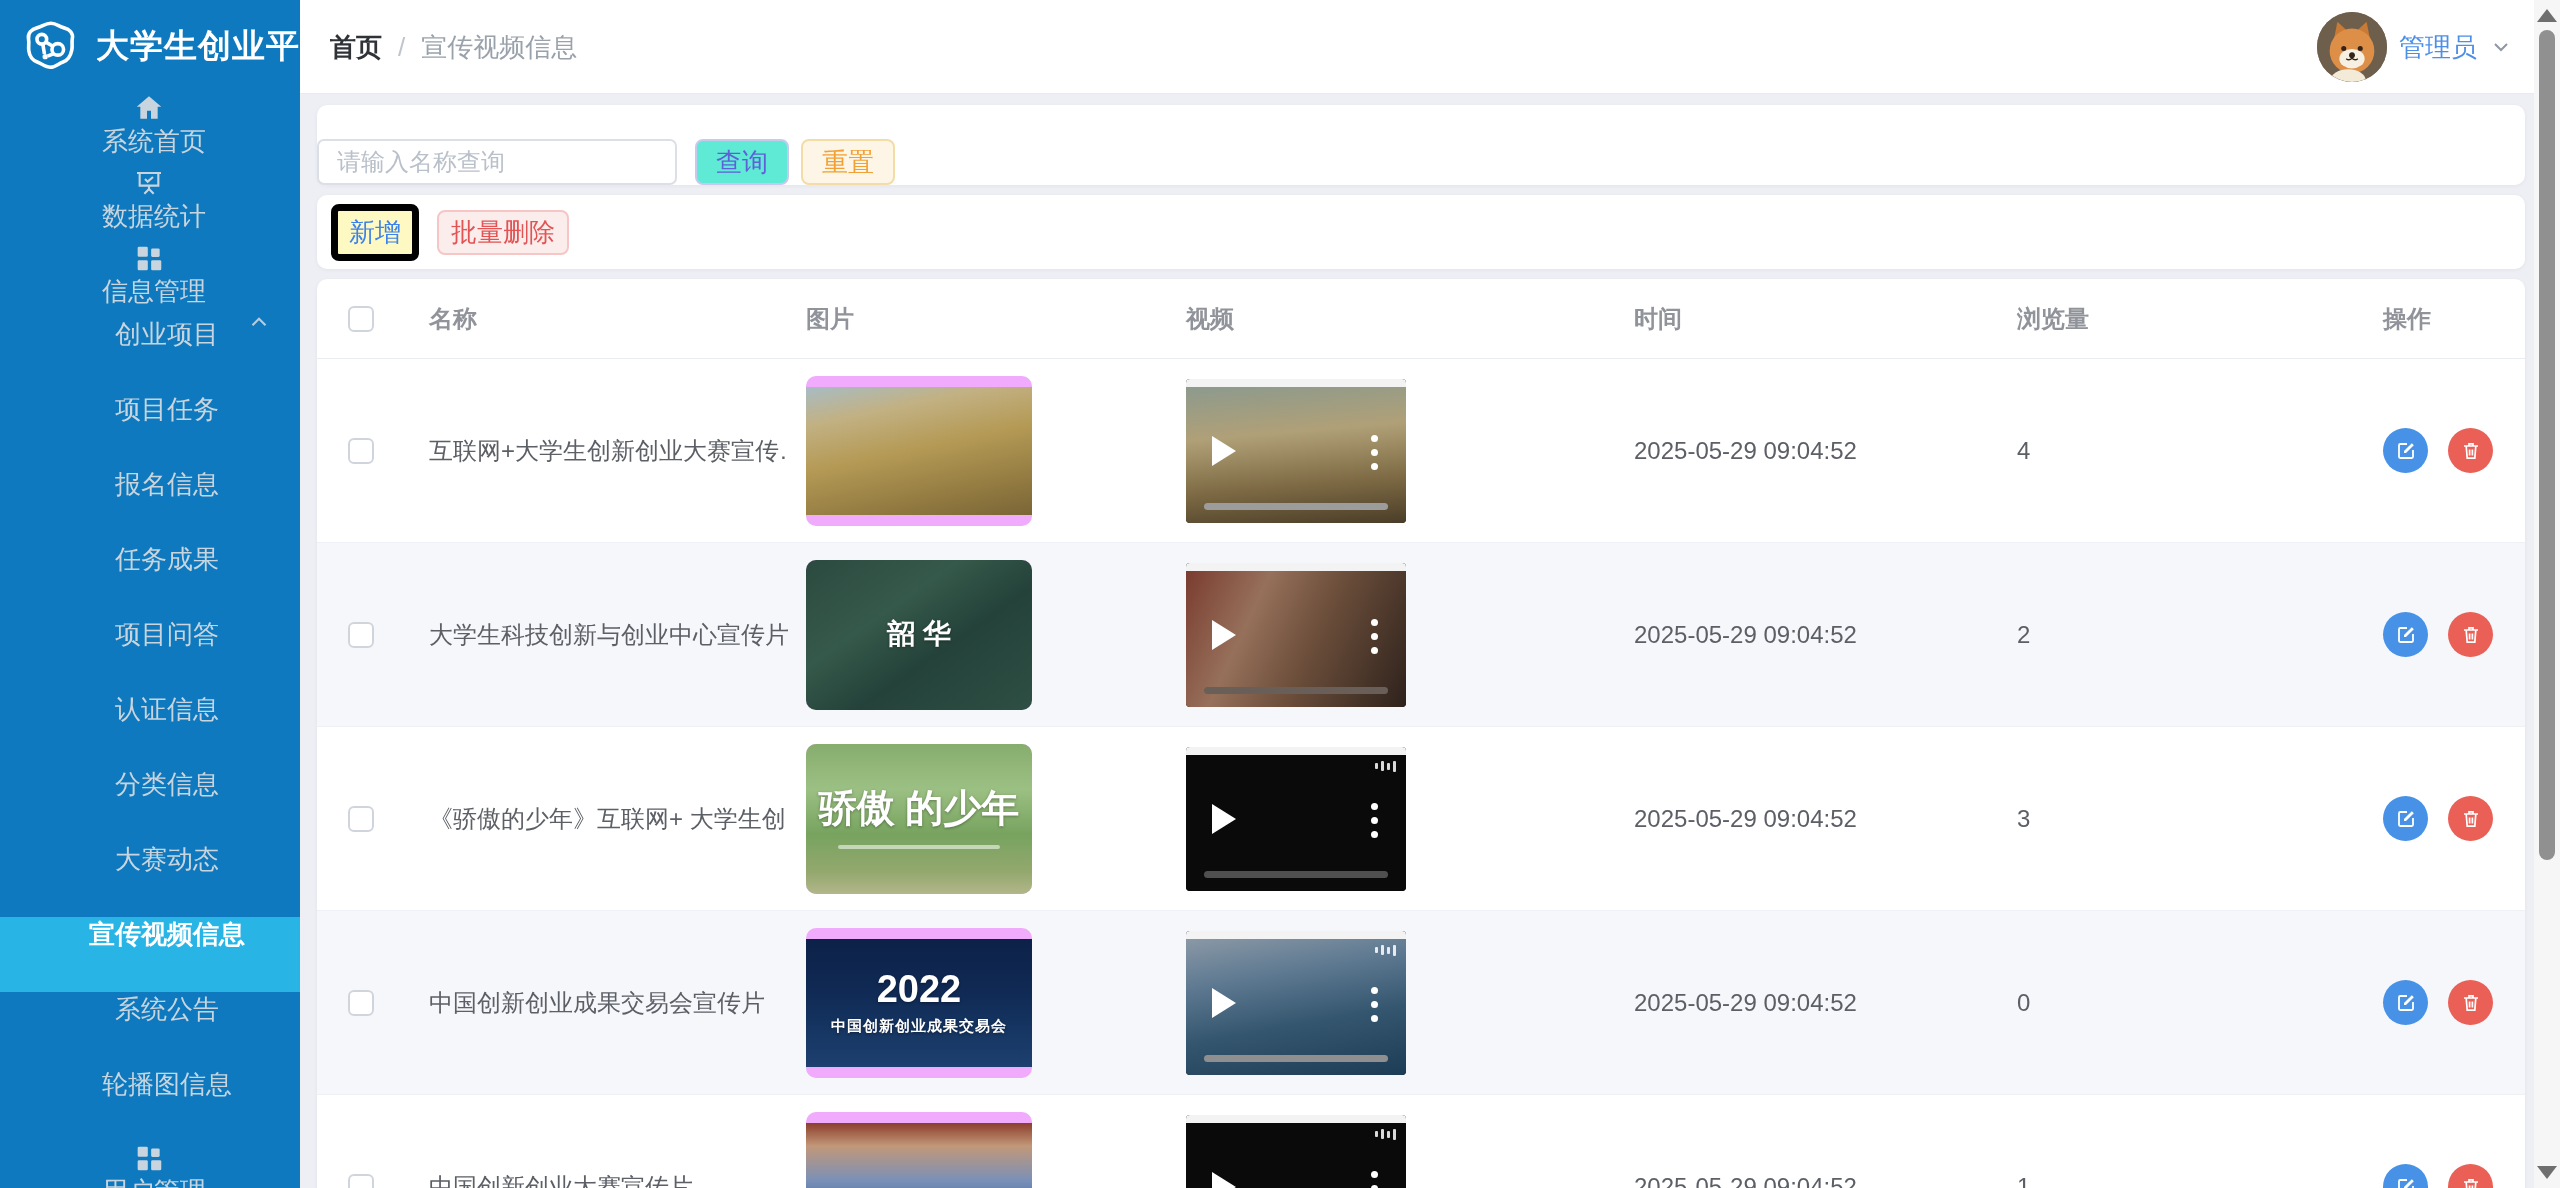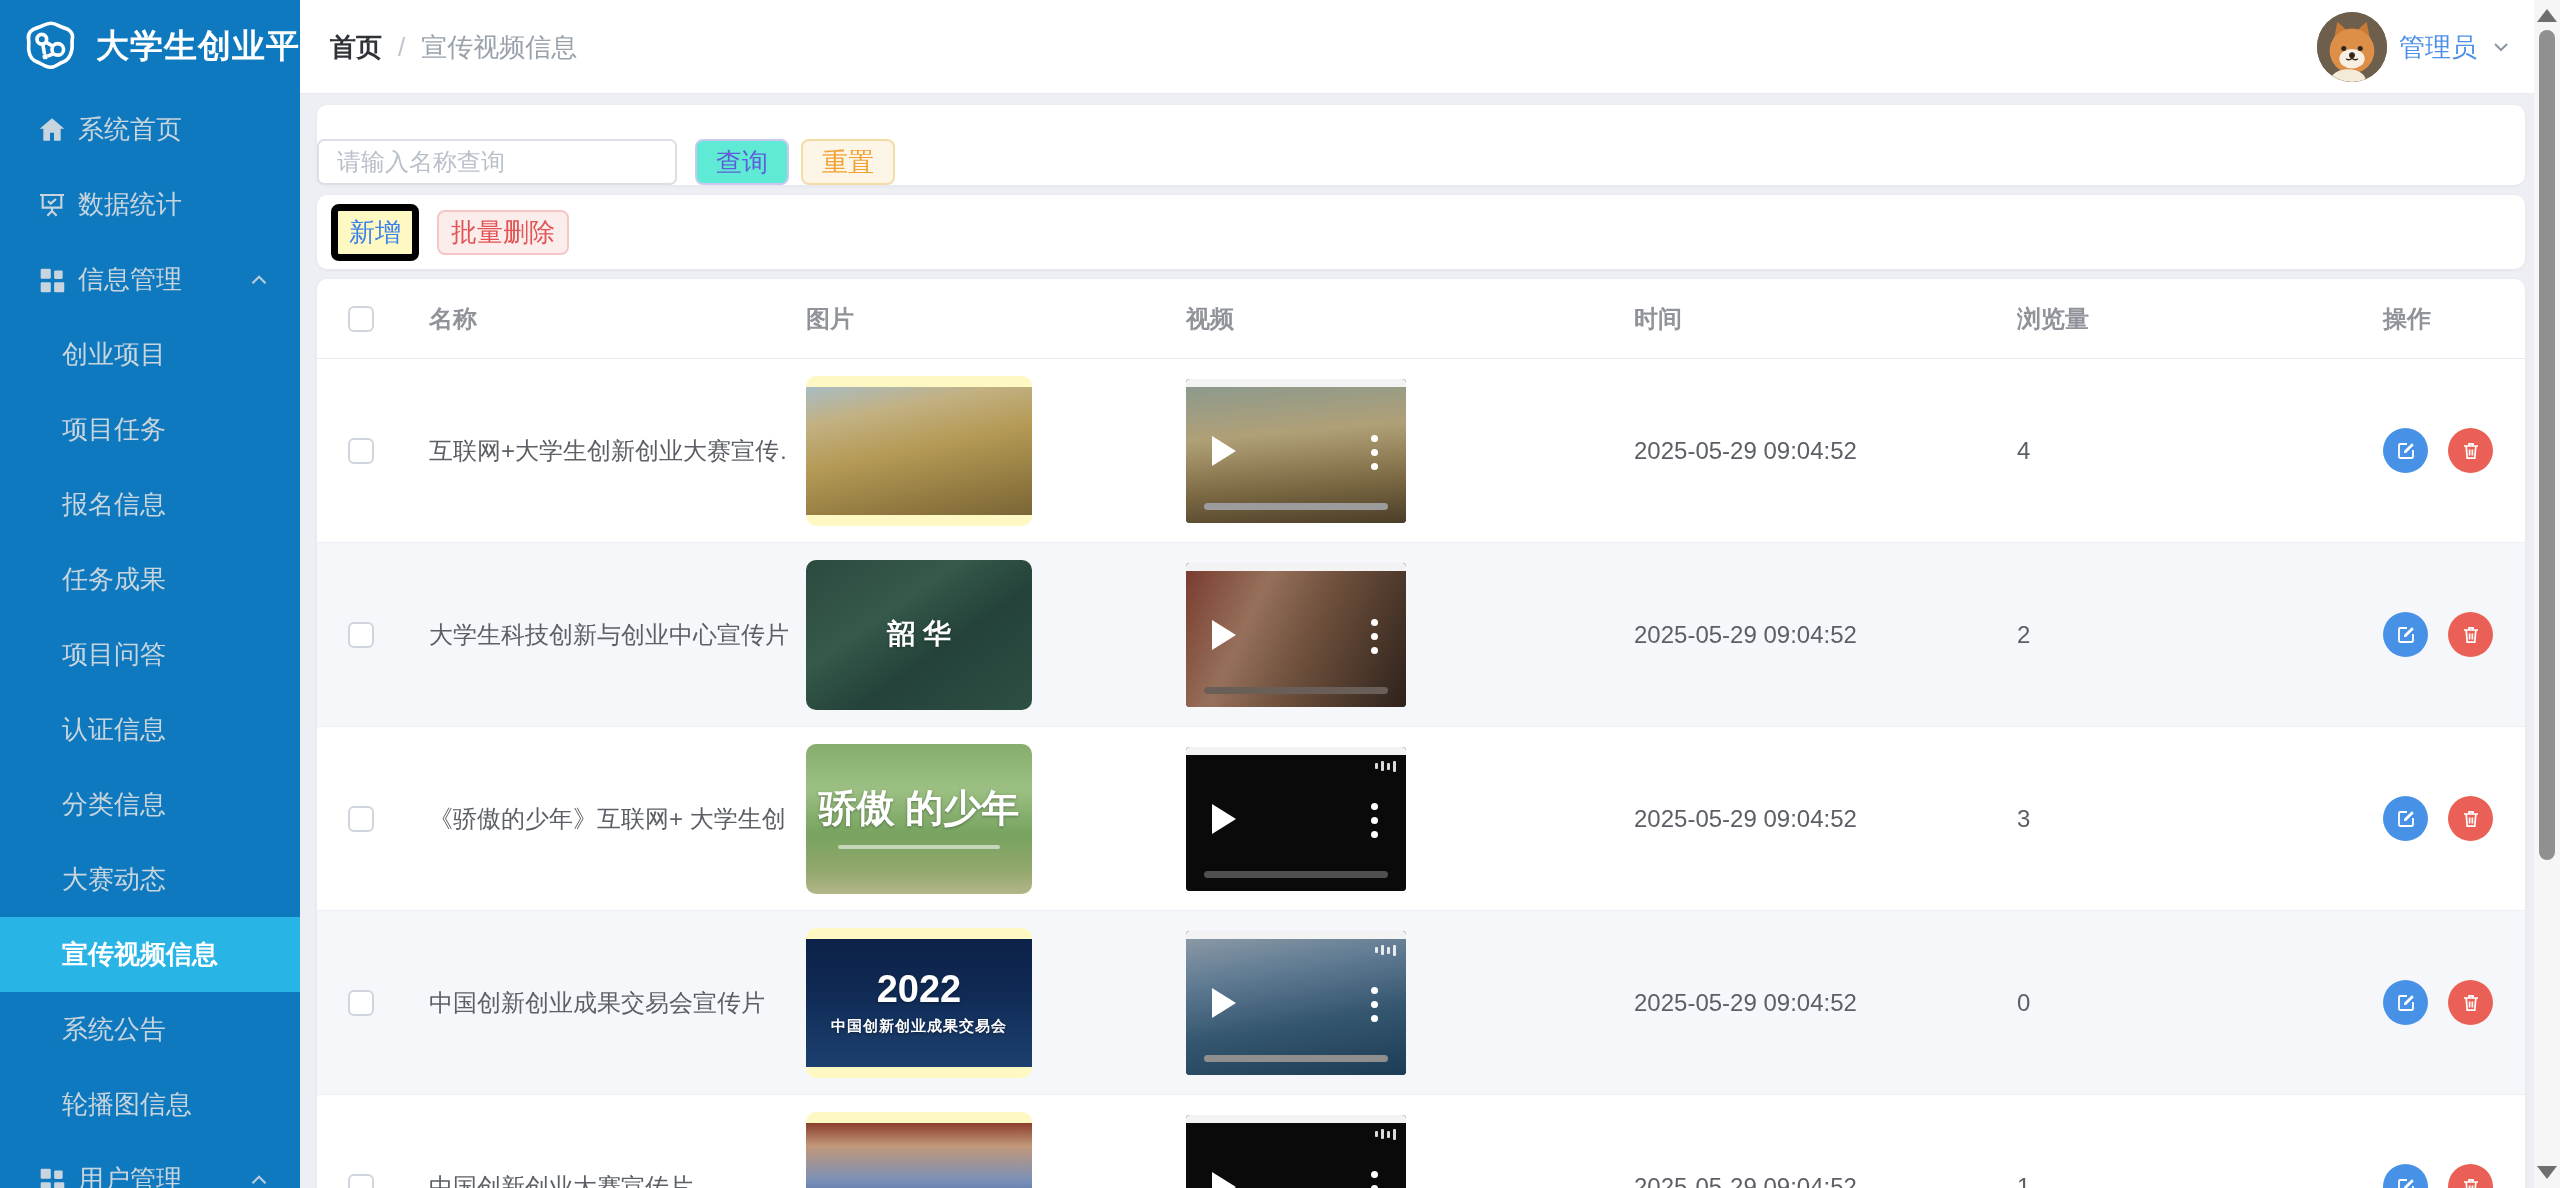--- a/index.html
+++ b/index.html
@@ -5,21 +5,21 @@
   * { margin:0; padding:0; box-sizing:border-box; }
   html,body { width:2560px; height:1188px; overflow:hidden; }
   body { position:relative; background:#edeff4; font-family:"Liberation Sans","DejaVu Sans",sans-serif; }
 
   
   .sidebar { position:absolute; left:0; top:0; width:300px; height:1188px; background:#0e79be; z-index:5; }
   .logo-row { height:92px; display:flex; align-items:center; padding-left:22px; }
   .logo-icon { width:58px; height:58px; margin-right:16px; flex:none; }
   .logo-title { color:#ffffff; font-size:33px; font-weight:bold; letter-spacing:1px; white-space:nowrap; }
   .menu { }
-  .menu-item { height:75px; display:flex; align-items:center; padding:0 28px 0 36px; color:#c9d5de; font-size:26px; cursor:pointer; white-space:nowrap; }
+  .menu-item { height:75px; display:flex; align-items:center; padding:0 28px 0 36px; color:#c9d5de; font-size:26px; cursor:pointer; white-space:nowrap;flex-direction:column; }
   .menu-item .mi-icon { width:32px; height:32px; margin-right:10px; flex:none; display:flex; align-items:center; }
   .menu-item.sub { padding-left:62px; }
   .menu-item.active { background:#29b4e6; color:#ffffff; font-weight:bold; }
   .menu-item .chev { margin-left:auto; width:26px; height:26px; opacity:.9; }
 
   
   .topbar { position:absolute; left:300px; top:0; width:2260px; height:94px; background:#fff; border-bottom:1px solid #e8eaef; z-index:2; }
   .breadcrumb { position:absolute; left:30px; top:0; height:94px; display:flex; align-items:center; font-size:26px; }
   .bc-home { color:#2f3338; font-weight:bold; }
   .bc-sep { color:#c0c4cc; margin:0 16px; font-weight:normal; }
@@ -44,21 +44,21 @@
   
   .table-card { top:279px; height:999px; overflow:hidden; }
   .thead, .trow { display:grid; grid-template-columns:81px 377px 380px 448px 383px 366px 1fr; padding-left:31px; align-items:center; }
   .thead { height:80px; color:#909399; font-size:24px; font-weight:bold; border-bottom:1px solid #e9edf3; }
   .trow { height:184px; border-bottom:1px solid #edf0f5; font-size:24px; color:#5c6066; }
   .trow:nth-child(even) { background:#f6f7fa; }
   .checkbox { width:26px; height:26px; border:2px solid #d0d5dd; border-radius:6px; background:#fff; display:inline-block; cursor:pointer; }
   .row-name { display:inline-block; max-width:360px; overflow:hidden; white-space:nowrap; }
   .cell { display:flex; align-items:center; }
 
-  .thumb { width:226px; height:150px; border-radius:10px; background:#fef9c3; position:relative; overflow:hidden; }
+  .thumb { width:226px; height:150px; border-radius:10px; background:#f0abfc; position:relative; overflow:hidden; }
   .thumb-body { position:absolute; left:0; right:0; top:0; bottom:0; display:flex; flex-direction:column; align-items:center; justify-content:center; }
   .thumb-body.letterbox { top:11px; bottom:11px; }
   .t-title { color:#fff; text-align:center; line-height:1.1; text-shadow:0 1px 3px rgba(0,0,0,.35); }
   .t-sub { color:#fff; font-weight:bold; margin-top:6px; letter-spacing:1px; text-shadow:0 1px 3px rgba(0,0,0,.4); }
   .t-cap { width:72%; height:4px; background:rgba(255,255,255,.55); border-radius:2px; margin-top:16px; }
 
   .vid { width:220px; height:144px; background:#000; border-radius:4px; position:relative; overflow:hidden; }
   .vid-top { position:absolute; top:0; left:0; right:0; height:8px; background:#f3f3f3; }
   .vid-body { position:absolute; left:0; right:0; top:8px; bottom:0; }
   .play { position:absolute; left:26px; top:50%; margin-top:-15px; width:0; height:0;

